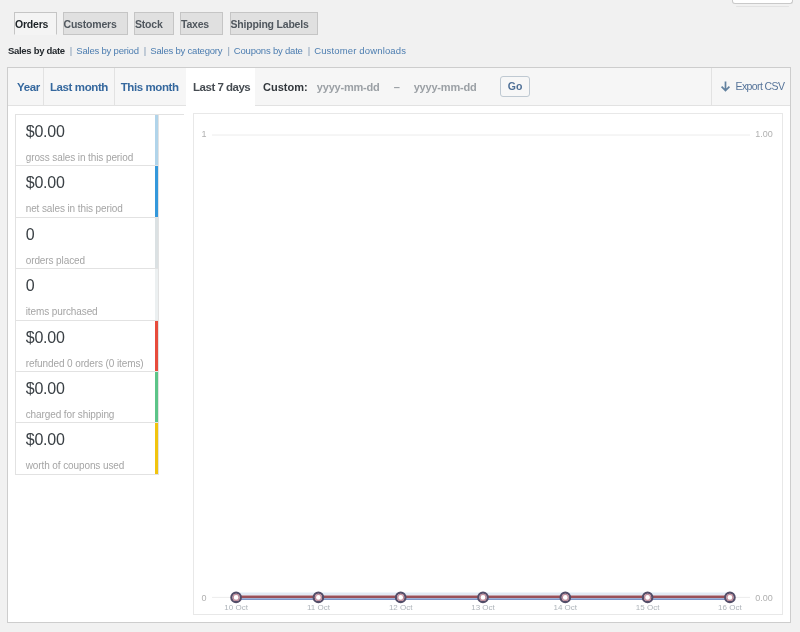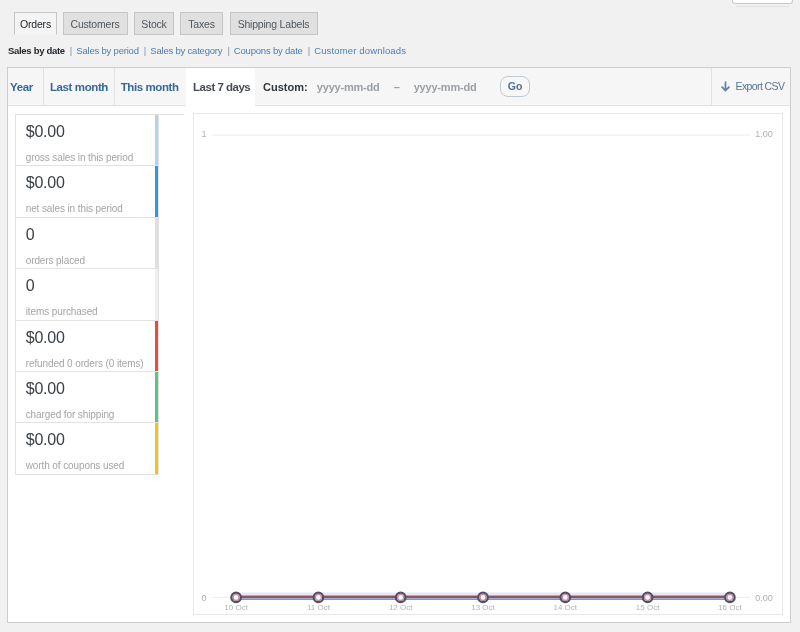--- a/index.html
+++ b/index.html
@@ -4,21 +4,21 @@
 <style>
 html,body{margin:0;padding:0;}
 body{width:800px;height:632px;background:#f1f1f1;font-family:"Liberation Sans",sans-serif;position:relative;overflow:hidden;}
 .abs{position:absolute;}
 
 
 #helptab{left:732px;top:0;width:59px;height:3px;background:#fff;border:1px solid #c9c9c9;border-top:none;border-radius:0 0 3px 3px;}
 #helpshadow{left:736px;top:5.5px;width:53px;height:1.5px;background:#e2e2e2;border-radius:2px;}
 
 
-.navtab{position:absolute;top:11.5px;height:23px;box-sizing:border-box;background:#e0e0e0;border:1px solid #c5c5c5;color:#50575e;font-size:10.5px;font-weight:normal;text-align:center;line-height:23px;letter-spacing:-0.2px;}
+.navtab{position:absolute;top:11.5px;height:23px;box-sizing:border-box;background:#e0e0e0;border:1px solid #c5c5c5;color:#50575e;font-size:10.5px;font-weight:bold;line-height:23px;letter-spacing:-0.2px;}
 #tab-orders{left:14px;width:43px;background:#f4f4f4;border-bottom-color:#f4f4f4;color:#1d2327;}
 #tab-customers{left:62.5px;width:65px;}
 #tab-stock{left:134px;width:40px;}
 #tab-taxes{left:180px;width:43px;}
 #tab-shipping{left:229.5px;width:88px;}
 
 
 #sublinks{left:8px;top:44.5px;font-size:9.5px;color:#32373c;letter-spacing:0;}
 #sublinks b{font-weight:bold;color:#23282d;letter-spacing:-0.3px;}
 #sublinks a{color:#4c7db0;text-decoration:none;letter-spacing:-0.2px;}
@@ -28,21 +28,21 @@
 #postbox{left:7px;top:66.5px;width:782px;height:554px;background:#fff;border:1px solid #cdcdcd;}
 
 
 #rangebar{left:0;top:0;width:782px;height:37px;background:#f6f6f6;border-bottom:1px solid #e2e2e2;}
 .rsep{position:absolute;top:0;width:1px;height:37px;background:#e2e2e2;}
 .rlink{position:absolute;top:0;height:37px;line-height:38.5px;font-size:11.5px;font-weight:bold;color:#35689e;letter-spacing:-0.4px;}
 #whitetab{position:absolute;left:177.6px;top:0;width:69.4px;height:38px;background:#fff;}
 #last7{position:absolute;left:185.1px;top:0;height:37px;line-height:38.5px;font-size:11.5px;font-weight:bold;color:#464c52;letter-spacing:-0.5px;}
 #customlbl{position:absolute;left:255.1px;top:0;height:37px;line-height:38.5px;font-size:11px;font-weight:bold;color:#32373c;}
 .ymd{position:absolute;top:0;height:37px;line-height:38.5px;font-size:11px;font-weight:bold;color:#9ba0a5;letter-spacing:-0.2px;}
-#gobtn{position:absolute;left:492.3px;top:8px;width:29.7px;height:21.5px;box-sizing:border-box;background:#f7f7f7;border:1px solid #bfc9d2;border-radius:8px;color:#4e6f96;font-size:10.5px;font-weight:bold;text-align:center;line-height:19.5px;}
+#gobtn{position:absolute;left:492.3px;top:8px;width:29.7px;height:21.5px;box-sizing:border-box;background:#f7f7f7;border:1px solid #bfc9d2;border-radius:3px;color:#4e6f96;font-size:10.5px;font-weight:bold;text-align:center;line-height:19.5px;}
 #exportcsv{position:absolute;left:703px;top:0;width:79px;height:37px;line-height:37px;border-left:1px solid #e2e2e2;color:#56749a;font-size:10.5px;letter-spacing:-0.6px;padding-left:46px;}
 
 
 #sidebar{left:7.2px;top:46.5px;width:169.3px;border-top:1px solid #e2e2e2;}
 .sbox{position:relative;box-sizing:border-box;width:144px;height:51.4px;background:#fff;border:1px solid #e2e2e2;border-top:none;padding:8px 9.5px 0 9.5px;}
 
 .sbox .amt{font-size:16px;color:#3a4045;letter-spacing:-0.2px;}
 .sbox .lbl{font-size:10px;color:#a5a5a5;margin-top:11px;letter-spacing:-0.1px;}
 .stripe{position:absolute;right:0;top:0;bottom:0;width:3.2px;}
 
@@ -57,21 +57,21 @@
 <div class="navtab" id="tab-orders">Orders</div>
 <div class="navtab" id="tab-customers">Customers</div>
 <div class="navtab" id="tab-stock">Stock</div>
 <div class="navtab" id="tab-taxes">Taxes</div>
 <div class="navtab" id="tab-shipping">Shipping Labels</div>
 
 <div class="abs" id="sublinks"><b>Sales by date</b><span class="sep">|</span><a>Sales by period</a><span class="sep">|</span><a>Sales by category</a><span class="sep">|</span><a>Coupons by date</a><span class="sep">|</span><a style="letter-spacing:0.15px;">Customer downloads</a></div>
 
 <div class="abs" id="postbox">
   <div class="abs" id="rangebar">
-    <div class="rlink" style="left:2px;text-align:right;">Year</div>
+    <div class="rlink" style="left:9px;text-align:right;">Year</div>
     <div class="rsep" style="left:35.2px;"></div>
     <div class="rlink" style="left:42px;">Last month</div>
     <div class="rsep" style="left:105.7px;"></div>
     <div class="rlink" style="left:112.7px;">This month</div>
     <div class="rsep" style="left:178px;"></div>
     <div id="whitetab"></div>
     <div id="last7">Last 7 days</div>
     <div id="customlbl">Custom:</div>
     <div class="ymd" style="left:308.8px;">yyyy-mm-dd</div>
     <div class="ymd" style="left:385.8px;">–</div>

